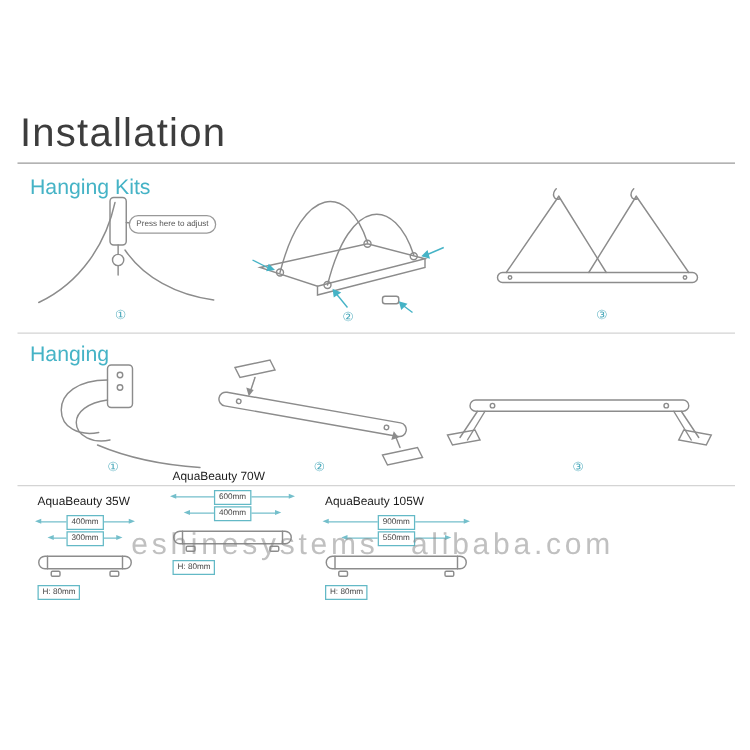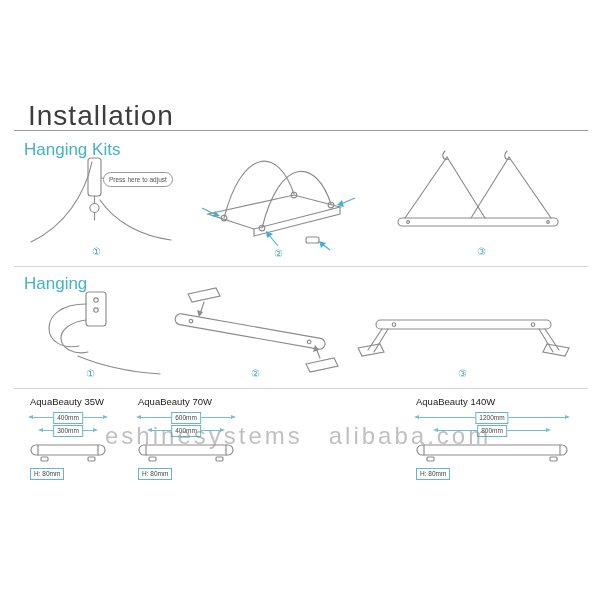--- a/index.html
+++ b/index.html
@@ -1,18 +1,18 @@
 <!DOCTYPE html>
 <html><head>
 <meta charset="utf-8">
 <style>
   html,body{margin:0;padding:0;background:#fff;}
   .page{position:relative;width:600px;height:600px;background:#fff;overflow:hidden;
         font-family:"Liberation Sans",sans-serif;}
-  .title{position:absolute;left:16px;top:88px;margin:12px;font-size:28px;font-weight:400;
+  .title{position:absolute;left:16px;top:88px;margin:0;font-size:32px;font-weight:400;
          color:#3d3d3d;letter-spacing:1px;}
   .rule{position:absolute;left:14px;right:12px;height:0;border-top:1px solid #c9c9c9;}
   .rule-title{top:130px;border-top-color:#9a9a9a;}
   .rule-a{top:266px;border-top-color:#d4d4d4;}
   .rule-b{top:388px;border-top-color:#d4d4d4;}
   .section-label{position:absolute;left:24px;font-size:17px;color:#45b3c6;}
   .fig{position:absolute;}
   .fig svg{position:absolute;left:0;top:0;}
   .callout{position:absolute;left:78px;top:22px;border:1px solid #999;border-radius:8px;
            background:#fff;font-size:6.5px;color:#555;padding:3px 5px;white-space:nowrap;}
@@ -185,21 +185,21 @@
         <rect x="2" y="4" width="74" height="10" rx="5"></rect>
         <line x1="9" y1="4" x2="9" y2="14"></line>
         <line x1="69" y1="4" x2="69" y2="14"></line>
         <rect x="12" y="16" width="7" height="4" rx="1"></rect>
         <rect x="59" y="16" width="7" height="4" rx="1"></rect>
       </g>
     </svg>
     <div class="hbox">H: 80mm</div>
   </div>
 
-  <div class="col" style="left:136px;top:396px;width:100px">
+  <div class="col" style="left:136px;top:376px;width:100px">
     <div class="pname">AquaBeauty 70W</div>
     <div class="dim" style="width:100px">
       <i class="dline"></i>
       <span class="dlab">600mm</span>
     </div>
     <div class="dim" style="width:78px">
       <i class="dline"></i>
       <span class="dlab">400mm</span>
     </div>
     <svg class="fixture" width="98" height="24" viewBox="0 0 98 24">
@@ -207,40 +207,40 @@
         <rect x="2" y="4" width="94" height="10" rx="5"></rect>
         <line x1="9" y1="4" x2="9" y2="14"></line>
         <line x1="89" y1="4" x2="89" y2="14"></line>
         <rect x="12" y="16" width="7" height="4" rx="1"></rect>
         <rect x="79" y="16" width="7" height="4" rx="1"></rect>
       </g>
     </svg>
     <div class="hbox">H: 80mm</div>
   </div>
 
-
-  <div class="col" style="left:414px;top:396px;width:156px">
-    <div class="pname">AquaBeauty 140W</div>
-    <div class="dim" style="width:156px">
-      <i class="dline"></i>
-      <span class="dlab">1200mm</span>
-    </div>
+  <div class="col" style="left:258px;top:396px;width:118px">
+    <div class="pname">AquaBeauty 105W</div>
     <div class="dim" style="width:118px">
       <i class="dline"></i>
-      <span class="dlab">800mm</span>
-    </div>
-    <svg class="fixture" width="154" height="24" viewBox="0 0 154 24">
-      <g class="ln">
-        <rect x="2" y="4" width="150" height="10" rx="5"></rect>
+      <span class="dlab">900mm</span>
+    </div>
+    <div class="dim" style="width:88px">
+      <i class="dline"></i>
+      <span class="dlab">550mm</span>
+    </div>
+    <svg class="fixture" width="116" height="24" viewBox="0 0 116 24">
+      <g class="ln">
+        <rect x="2" y="4" width="112" height="10" rx="5"></rect>
         <line x1="9" y1="4" x2="9" y2="14"></line>
-        <line x1="145" y1="4" x2="145" y2="14"></line>
+        <line x1="107" y1="4" x2="107" y2="14"></line>
         <rect x="12" y="16" width="7" height="4" rx="1"></rect>
-        <rect x="135" y="16" width="7" height="4" rx="1"></rect>
+        <rect x="97" y="16" width="7" height="4" rx="1"></rect>
       </g>
     </svg>
     <div class="hbox">H: 80mm</div>
   </div>
+
 
   <div class="watermark">
     <span>eshinesystems</span><span>alibaba.com</span>
   </div>
 
 </div>
 
 </body></html>

